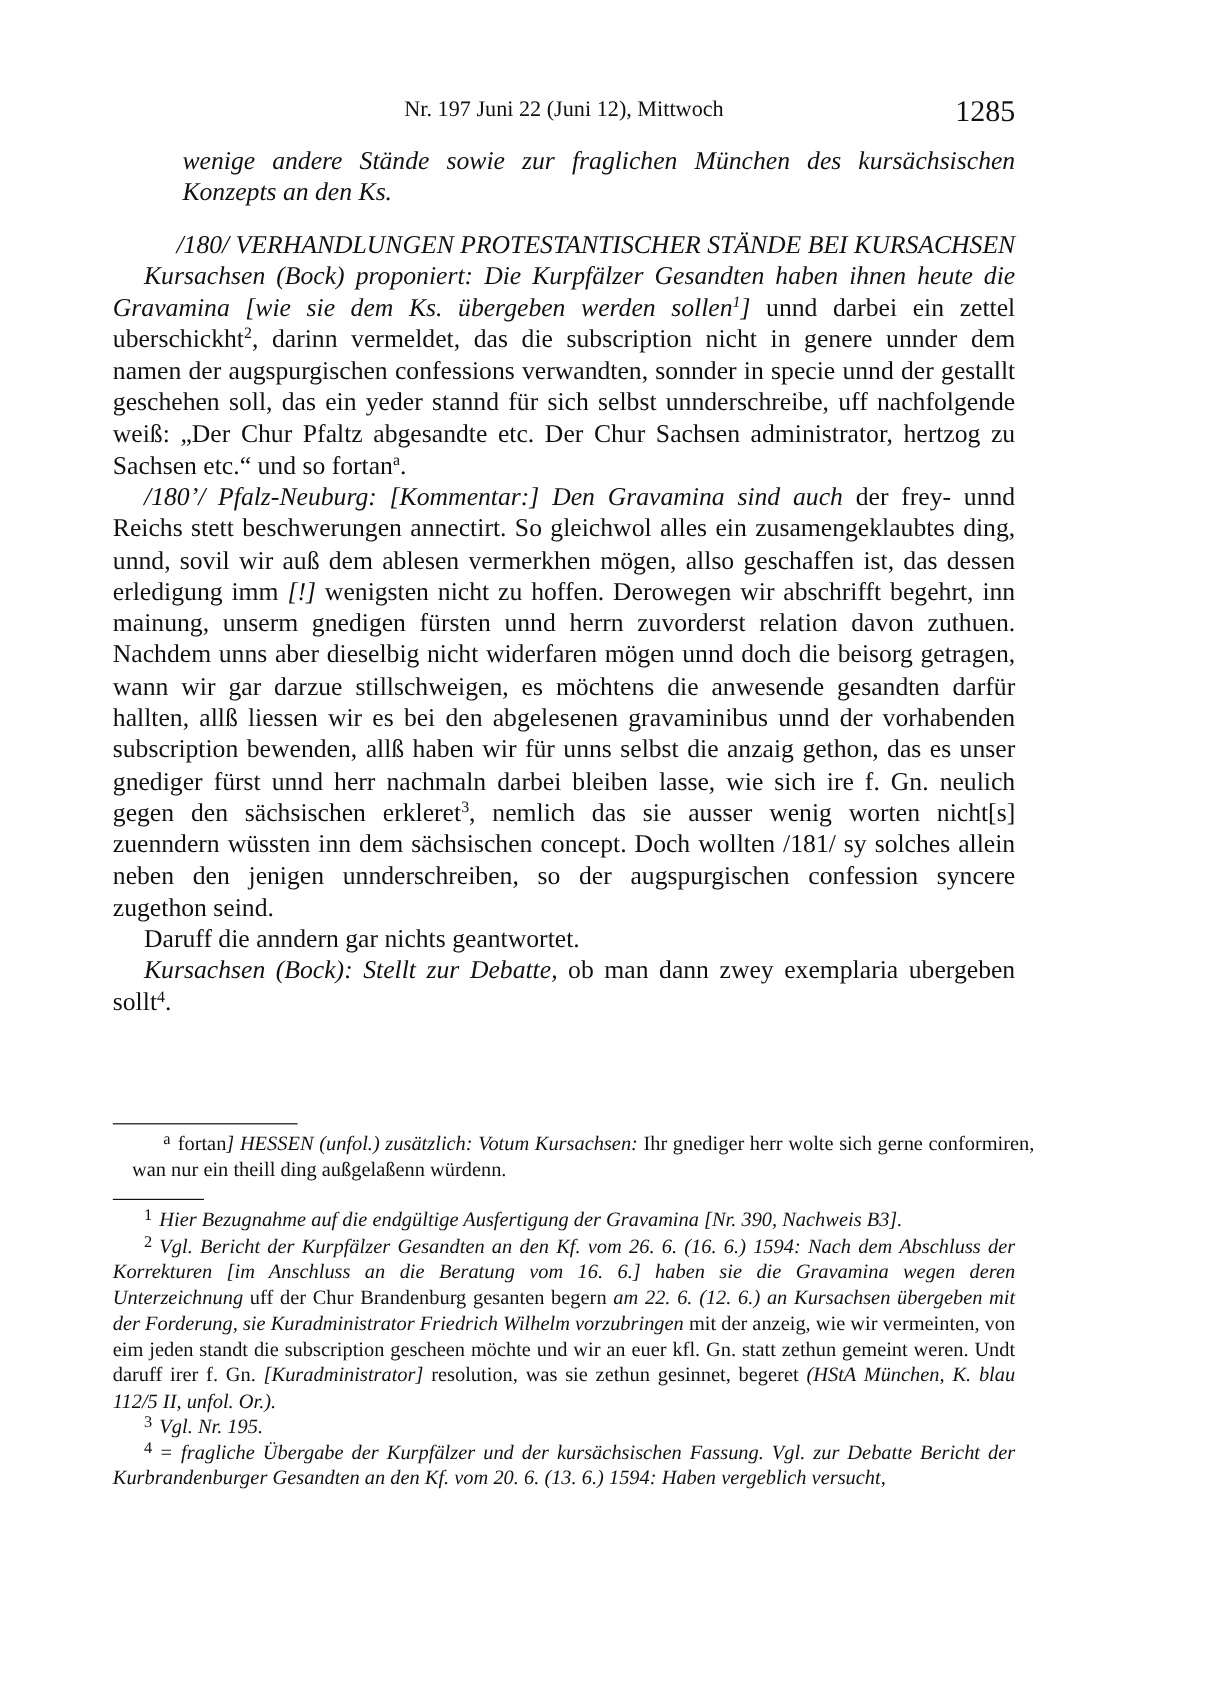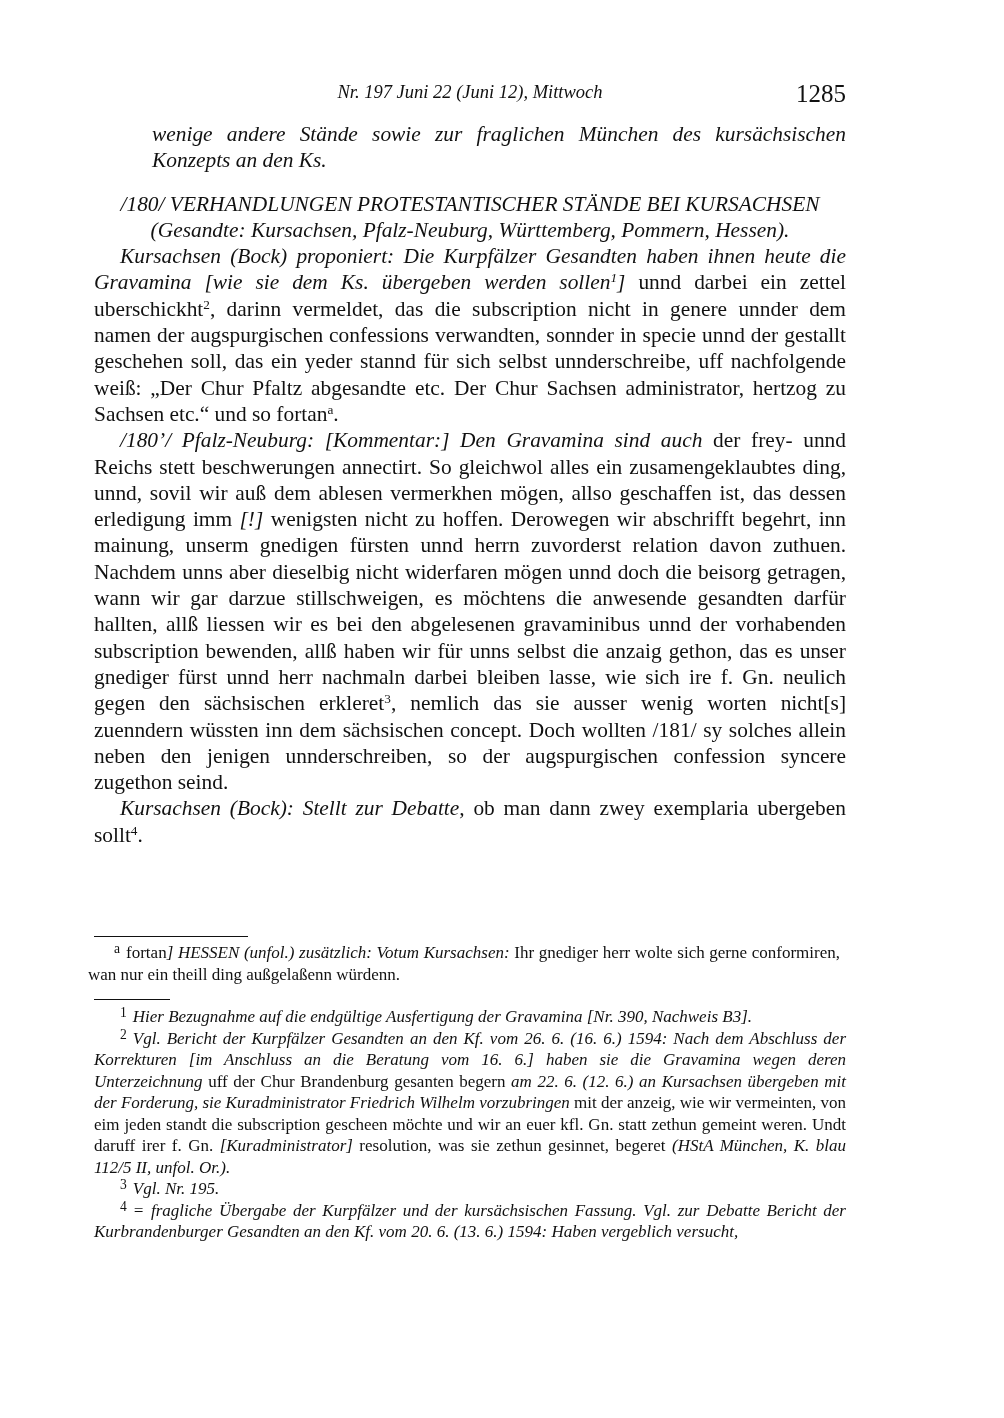--- a/index.html
+++ b/index.html
@@ -1,61 +1,63 @@
 <!DOCTYPE html>
 <html><head>
 <meta charset="utf-8">
 <style>
   html, body { margin: 0; padding: 0; background: #ffffff; }
   body { width: 1004px; height: 1418px; position: relative; overflow: hidden;
          font-family: "Liberation Serif", "DejaVu Serif", serif; color: #111; }
   .page { position: absolute; left: 0; top: 0; width: 1004px; height: 1418px; }
   .running-head { position: absolute; top: 80px; left: 94px; width: 752px; height: 26px; font-size: 18.5px; }
-  .running-head .title { position: absolute; left: 0; right: 0; text-align: center; top: 2px; font-style: italic; }
+  .running-head .title { position: absolute; left: 0; right: 0; text-align: center; top: 2px; }
   .running-head .pageno { position: absolute; right: 0; top: 0; font-size: 25px; }
   .main { position: absolute; left: 94px; top: 121px; width: 752px; font-size: 21.4px; line-height: 26.3px; text-align: justify; }
   .main p { margin: 0; }
   .indent-block { padding-left: 58px; }
   .gap { height: 17px; }
   .ind { text-indent: 26px; }
   i, .it { font-style: italic; }
   sup { font-size: 0.62em; line-height: 0; vertical-align: 0.55em; }
   .fn-rule1 { position: absolute; left: 94px; top: 936px; width: 154px; border-top: 1px solid #111; }
   .fn-rule2 { position: absolute; left: 94px; top: 999px; width: 76px; border-top: 1px solid #111; }
-  .notes-a { position: absolute; left: 88px; top: 942px; width: 752px; font-size: 17px; line-height: 21.5px; text-align: justify; }
+  .notes-a { position: absolute; left: 110px; top: 942px; width: 752px; font-size: 17px; line-height: 21.5px; text-align: justify; }
   .notes-n { position: absolute; left: 94px; top: 1006px; width: 752px; font-size: 17px; line-height: 21.5px; text-align: justify; }
   .notes-a p, .notes-n p { margin: 0; text-indent: 26px; }
   .fnmark { font-size: 0.8em; vertical-align: 0.35em; line-height: 0; margin-right: 6px; }
 </style>
 </head>
 <body>
 
 <div class="page">
 
   <div class="running-head">
     <span class="title">Nr. 197 Juni 22 (Juni 12), Mittwoch</span>
     <span class="pageno">1285</span>
   </div>
 
   <div class="main">
     <p class="indent-block it">wenige andere Stände sowie zur fraglichen München des kursächsischen Konzepts an den Ks.</p>
     <div class="gap"></div>
-    <p class="it" style="text-align:center;">
+    <p class="it" style="text-align:right;">
       <span>/180/ VERHANDLUNGEN PROTESTANTISCHER STÄNDE BEI KURSACHSEN</span><br>
-      <span>(Gesandte: Kursachsen, Pfalz-Neuburg, Württemberg, Pommern, Hessen).</span>
     </p>
 
     <p class="ind">
       <i>Kursachsen (Bock) proponiert: Die Kurpfälzer Gesandten haben ihnen heute die Gravamina [wie sie dem Ks. übergeben werden sollen</i><sup class="it">1</sup><i>]</i><span> unnd darbei ein zettel uberschickht</span><sup>2</sup><span>, darinn vermeldet, das die subscription nicht in genere unnder dem namen der augspurgischen confessions verwandten, sonnder in specie unnd der gestallt geschehen soll, das ein yeder stannd für sich selbst unnderschreibe, uff nachfolgende weiß: „Der Chur Pfaltz abgesandte etc. Der Chur Sachsen administrator, hertzog zu Sachsen etc.“ und so fortan</span><sup>a</sup><span>.</span>
     </p>
 
     <p class="ind">
       <i>/180’/ Pfalz-Neuburg: [Kommentar:] Den Gravamina sind auch</i><span> der frey- unnd Reichs stett beschwerungen annectirt. So gleichwol alles ein zusamengeklaubtes ding, unnd, sovil wir auß dem ablesen vermerkhen mögen, allso geschaffen ist, das dessen erledigung imm </span><i>[!]</i><span> wenigsten nicht zu hoffen. Derowegen wir abschrifft begehrt, inn mainung, unserm gnedigen fürsten unnd herrn zuvorderst relation davon zuthuen. Nachdem unns aber dieselbig nicht widerfaren mögen unnd doch die beisorg getragen, wann wir gar darzue stillschweigen, es möchtens die anwesende gesandten darfür hallten, allß liessen wir es bei den abgelesenen gravaminibus unnd der vorhabenden subscription bewenden, allß haben wir für unns selbst die anzaig gethon, das es unser gnediger fürst unnd herr nachmaln darbei bleiben lasse, wie sich ire f. Gn. neulich gegen den sächsischen erkleret</span><sup>3</sup><span>, nemlich das sie ausser wenig worten nicht[s] zuenndern wüssten inn dem sächsischen concept. Doch wollten /181/ sy solches allein neben den jenigen unnderschreiben, so der augspurgischen confession syncere zugethon seind.</span>
     </p>
 
+    <p class="ind">
+      <span>Daruff die anndern gar nichts geantwortet.</span>
+    </p>
 
     <p class="ind">
       <i>Kursachsen (Bock): Stellt zur Debatte,</i><span> ob man dann zwey exemplaria ubergeben sollt</span><sup>4</sup><span>.</span>
     </p>
   </div>
 
   <div class="fn-rule1"></div>
   <div class="notes-a">
     <p>
       <sup class="fnmark">a</sup><span>fortan</span><i>] HESSEN (unfol.) zusätzlich: Votum Kursachsen:</i><span> Ihr gnediger herr wolte sich gerne conformiren, wan nur ein theill ding außgelaßenn würdenn.</span>

